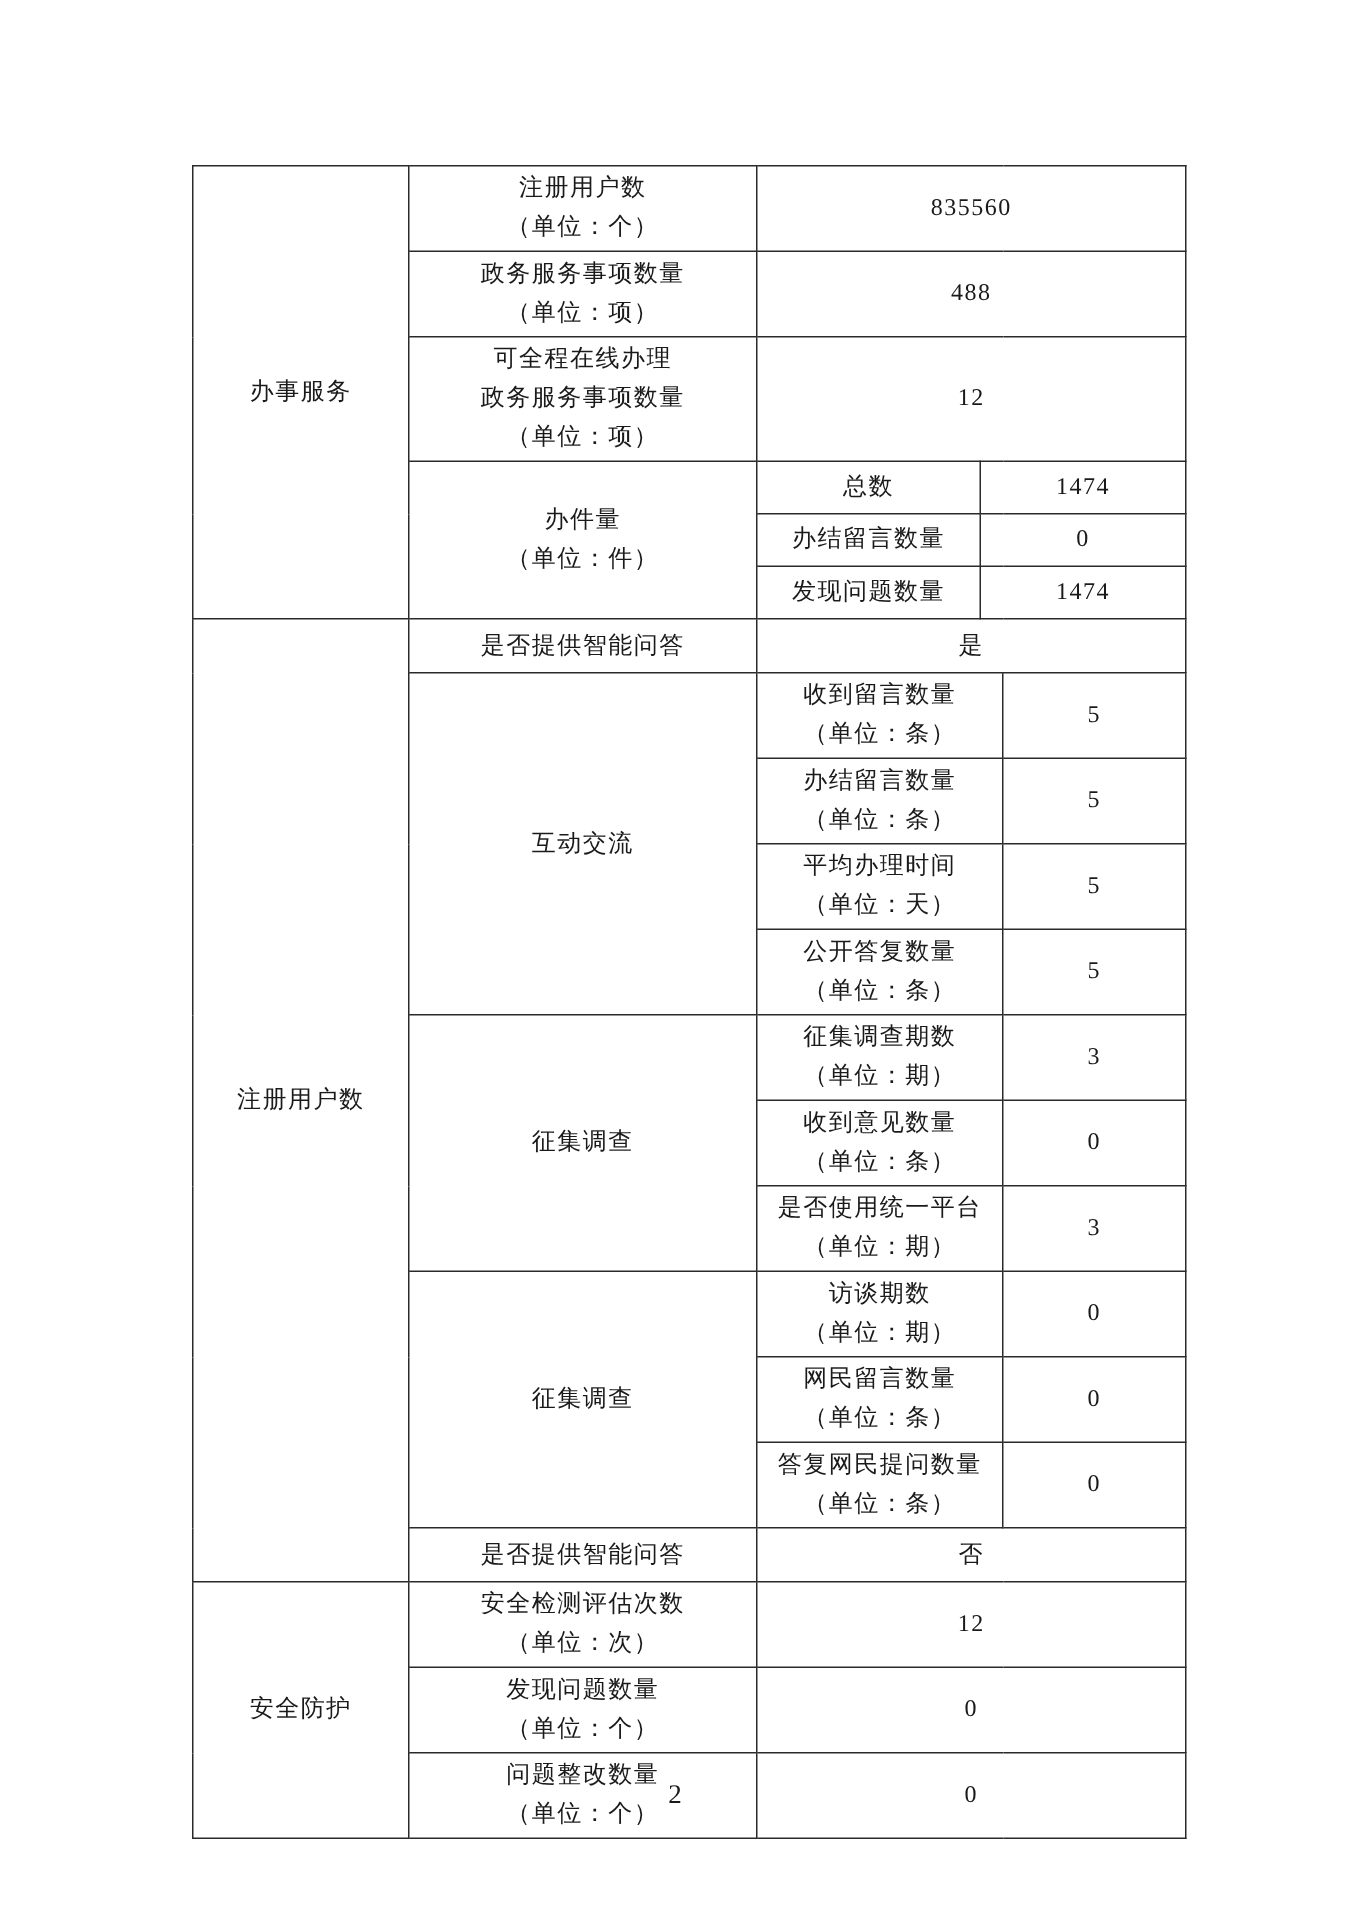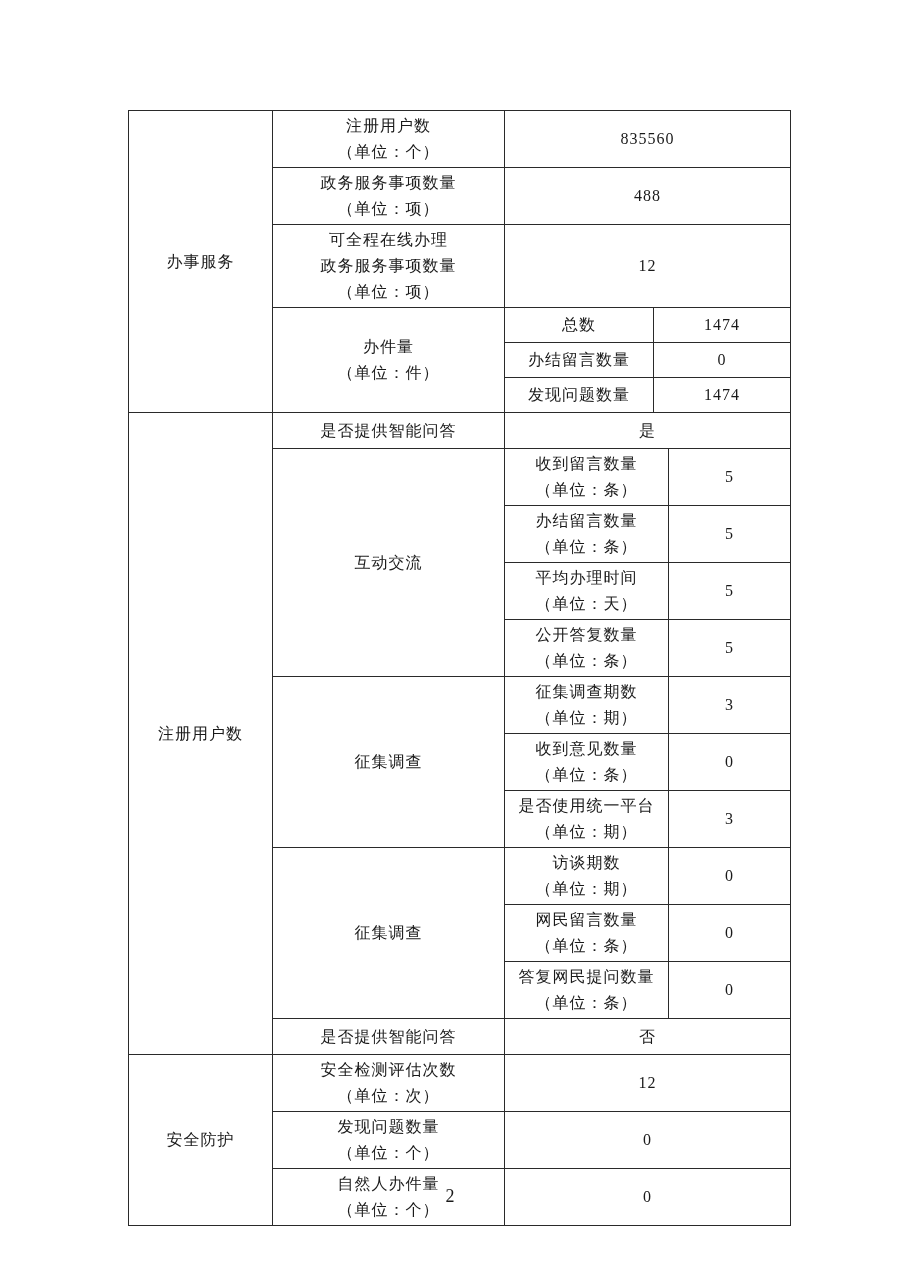--- a/index.html
+++ b/index.html
@@ -198,21 +198,21 @@
     </tr>
     <tr style="height:52px">
       <td>
         <span class="lbl">发现问题数量</span>
         <span class="lbl">（单位：个）</span>
       </td>
       <td colspan="3" class="num">0</td>
     </tr>
     <tr style="height:55px">
       <td>
-        <span class="lbl">自然人办件量</span>
+        <span class="lbl">问题整改数量</span>
         <span class="lbl">（单位：个）</span>
       </td>
       <td colspan="3" class="num">0</td>
     </tr>
   </tbody>
     </table>
 
   <div class="pagenum">2</div>
 </div>
 

